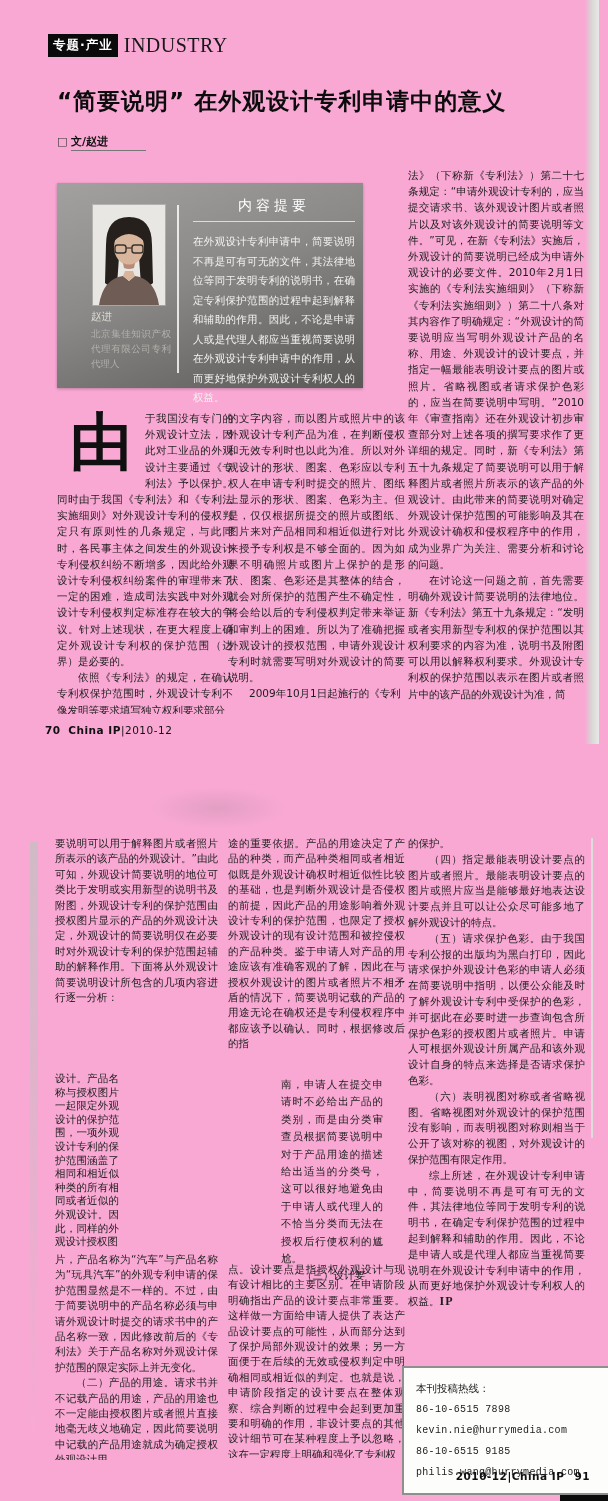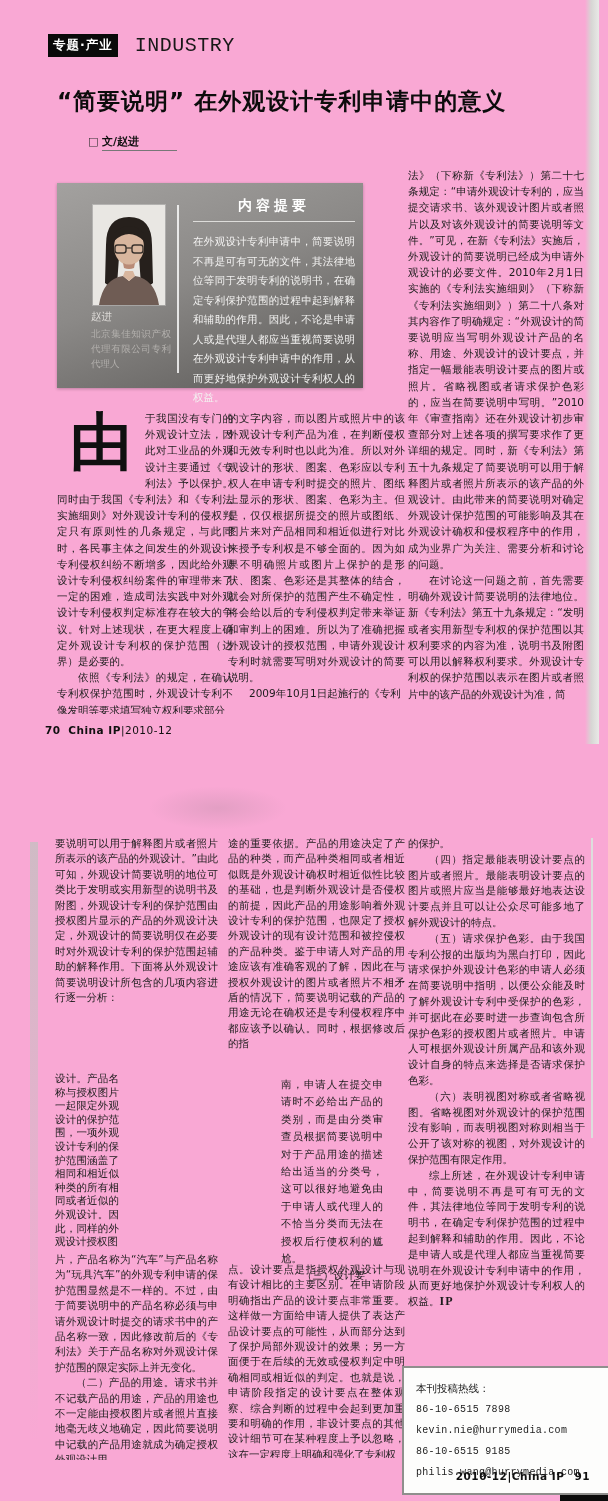--- a/index.html
+++ b/index.html
@@ -14,41 +14,41 @@
     background:radial-gradient(ellipse at center,rgba(110,110,110,.16),rgba(110,110,110,0) 70%);}
   .edge-left-2{left:30px;top:842px;width:8px;height:600px;
     background:linear-gradient(180deg,#c2c1c0,rgba(230,230,228,0));opacity:.75;}
   .fold-2{left:591px;top:838px;width:2px;height:300px;background:#dddddc;}
   .corner-black{left:560px;top:1487px;width:48px;height:14px;background:#0b0b0b;}
 
   
   .tag-row{left:48px;top:34px;display:flex;align-items:center;}
   .tag-black{background:#0a0a0a;color:#fff;font-size:12.5px;font-weight:bold;
     letter-spacing:1px;padding:3px 5px;}
-  .tag-en{font-family:Liberation Mono, monospace;font-size:20px;color:#181818;
-    margin-left:17px;letter-spacing:.5px;}
+  .tag-en{font-family:Liberation Serif, serif;font-size:20px;color:#181818;
+    margin-left:6px;letter-spacing:.5px;}
   .title{left:57px;top:86px;width:525px;font-size:23px;font-weight:bold;color:#0c0c0c;
     letter-spacing:1px;}
-  .byline{left:57px;top:134px;font-size:11px;color:#333;margin-left:31px;}
+  .byline{left:57px;top:134px;font-size:11px;color:#333;}
   .byline .nm{font-weight:bold;color:#111;border-bottom:1px solid #777;
     padding:0 38px 2px 0;}
 
   
   .abstract-box{left:57px;top:183px;width:306px;height:205px;
     background:linear-gradient(160deg,#a3a19f 0%,#8b8987 45%,#5a5856 100%);
     box-shadow:0 1px 3px rgba(0,0,0,.25);}
   .portrait{left:36px;top:22px;width:72px;height:100px;background:#e9e7e3;
     box-shadow:0 0 0 1px rgba(255,255,255,.25);}
   .author-name{left:34px;top:127px;font-size:10.5px;color:#dcd9d6;}
   .author-title{left:34px;top:143px;width:80px;font-size:9.5px;line-height:1.6;
     color:#b3b0ad;text-align:justify;}
   .abs-divider{left:120px;top:22px;width:2px;height:168px;background:rgba(255,255,255,.8);}
   .abs-panel{left:136px;top:14px;width:162px;}
   .abs-heading{font-family:"Liberation Serif","DejaVu Serif",serif;font-size:14px;
-    font-weight:bold;color:#ffffff;text-align:center;letter-spacing:4px;
+    font-weight:normal;color:#ffffff;text-align:center;letter-spacing:4px;
     padding-bottom:6px;border-bottom:1px solid #dddcda;}
   .abs-text{margin-top:10px;font-size:10.5px;line-height:19.5px;color:#f3f2f1;
     text-align:justify;}
 
   
   .col{font-size:10.5px;line-height:16.2px;text-align:justify;color:#1c1c1c;overflow:hidden;}
   .col p{margin:0;text-indent:2em;}
   .col p.ni{text-indent:0;}
   .p2{line-height:15.4px;}
   .dropcap{float:left;width:88px;height:66px;font-size:62px;line-height:64px;

